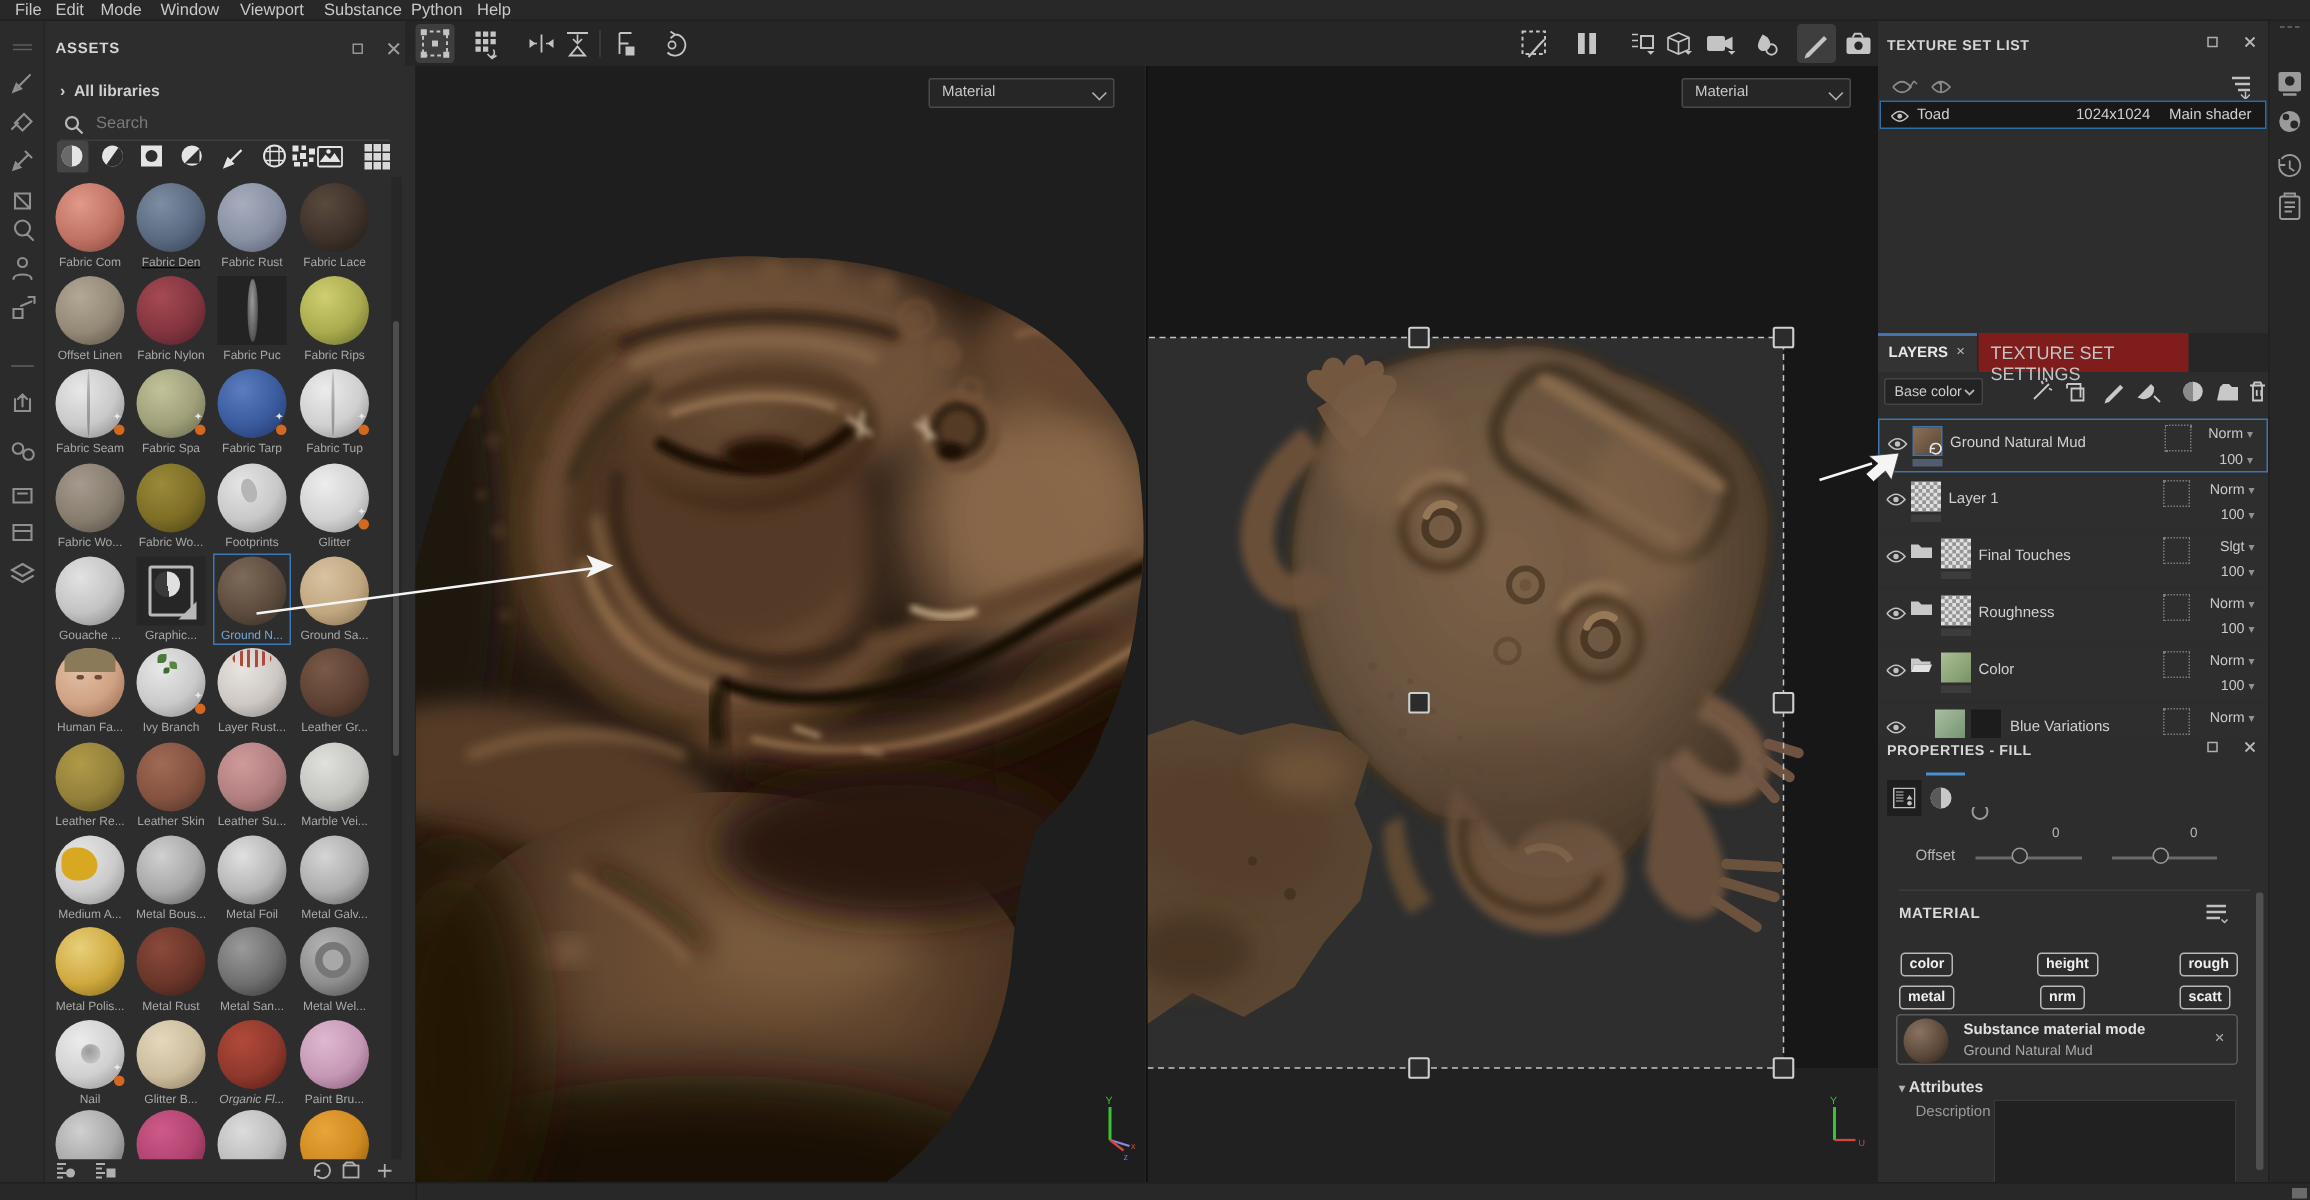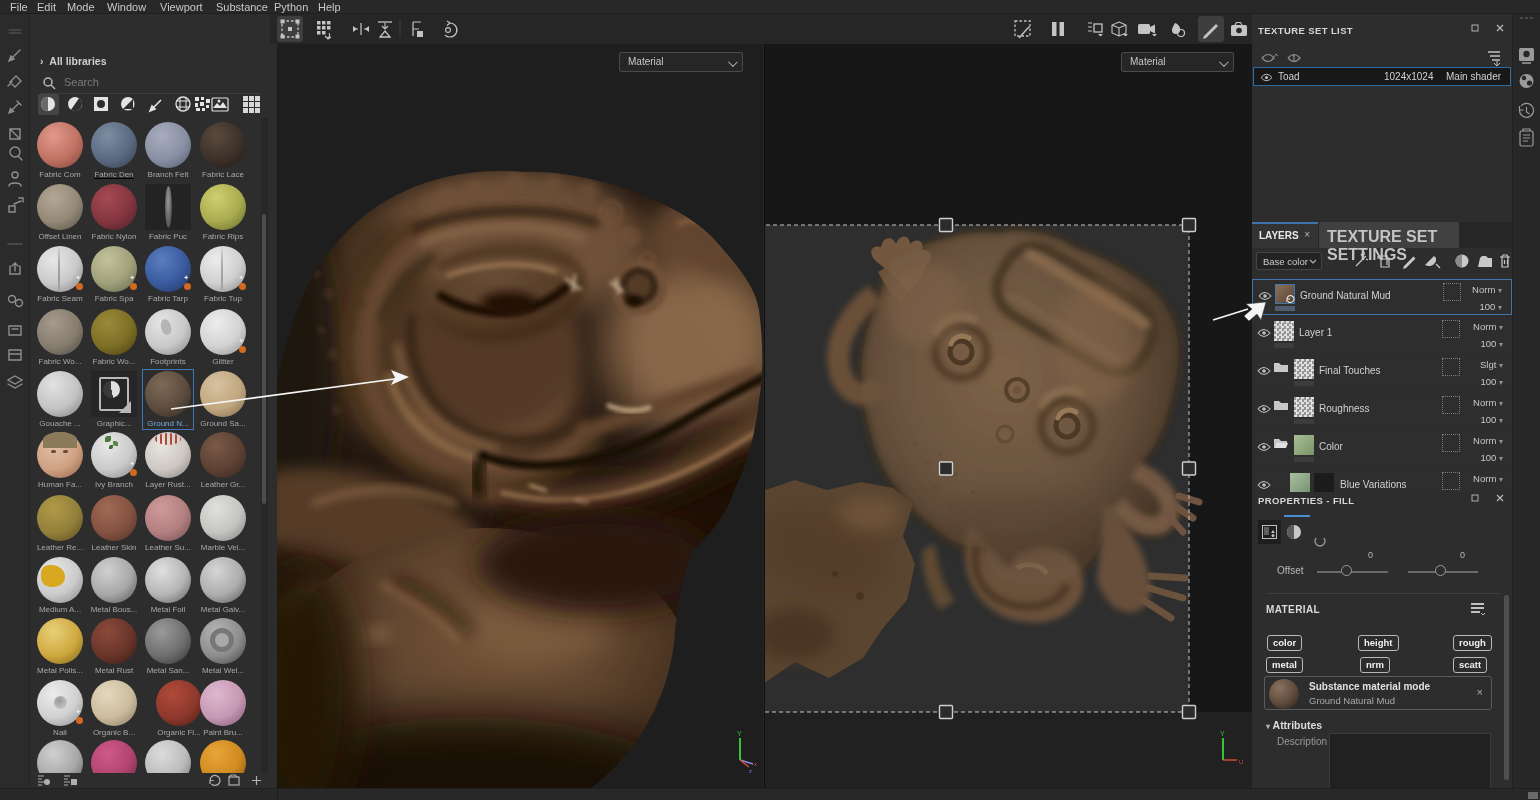--- a/index.html
+++ b/index.html
@@ -105,20 +105,31 @@
         <path d="M10 252 v8 h10 v-8 M15 249 v8 M12 252 l3 -3 l3 3"></path>
         <circle cx="12" cy="285" r="3.5"></circle>
           <circle cx="19" cy="289" r="3.5"></circle>
         <path d="M9 312 h12 v9 h-12 z M12 315 h6"></path>
         <path d="M9 336 h12 v10 h-12 z M9 340 h12"></path>
         <path d="M15 362 l7 4 l-7 4 l-7 -4 z M8 370 l7 4 l7 -4"></path>
       </g>
     </svg>
   </div>
   <div id="assets">
+    <div id="assets-header">
+        <span style="position:absolute;left:7px;top:7px">ASSETS</span>
+      <svg class="panhdr-ic" style="left:203px" viewBox="0 0 11 11">
+          <rect x="2.5" y="2.5" width="6" height="6" fill="none" stroke="#b0b0b0"></rect>
+          <path d="M4.5 2.5 v-2 h6 v6 h-2" fill="none" stroke="#b0b0b0" opacity="0.01"></path>
+          <path d="M2.5 4 v-3 h7 v7 h-3" fill="none" stroke="#b0b0b0" opacity="0"></path>
+        </svg>
+      <svg class="panhdr-ic" style="left:227px" viewBox="0 0 11 11">
+          <path d="M2 2 L9 9 M9 2 L2 9" stroke="#b8b8b8" stroke-width="1.3"></path>
+        </svg>
+    </div>
     <div id="libs">›&nbsp;&nbsp;All libraries</div>
     <div id="searchrow">
         <span style="position:absolute;left:24px;top:2px">Search</span>
       <svg style="position:absolute;left:2px;top:2px" width="14" height="14" viewBox="0 0 14 14">
           <circle cx="6" cy="6" r="4" fill="none" stroke="#b8b8b8" stroke-width="1.5"></circle>
           <path d="M9 9 L13 13" stroke="#b8b8b8" stroke-width="1.5"></path>
         </svg>
     </div>
     <div id="filters">
       <svg width="230" height="22" viewBox="0 0 230 22">
@@ -168,21 +179,21 @@
 <div class="cell" style="left:3px;top:1px;">
           <div class="sph" style="background:radial-gradient(circle at 36% 30%,#e0998a,#c07263 55%,#8a4a40 92%);"></div>
           <b style="color:#a8a8a8">Fabric Com</b>
         </div>
 <div class="cell" style="left:57px;top:1px;text-decoration:underline;">
           <div class="sph" style="background:radial-gradient(circle at 36% 30%,#7d8ea3,#5a6a80 55%,#39455a 92%);"></div>
           <b style="color:#a8a8a8">Fabric Den</b>
         </div>
 <div class="cell" style="left:111px;top:1px;">
           <div class="sph" style="background:radial-gradient(circle at 36% 30%,#a8adbd,#8890a3 55%,#5d6375 92%);"></div>
-          <b style="color:#a8a8a8">Branch Felt</b>
+          <b style="color:#a8a8a8">Fabric Rust</b>
         </div>
 <div class="cell" style="left:166px;top:1px;">
           <div class="sph" style="background:radial-gradient(circle at 36% 30%,#5a4a3d,#3d312a 55%,#241d18 92%);"></div>
           <b style="color:#a8a8a8">Fabric Lace</b>
         </div>
 <div class="cell" style="left:3px;top:63px;">
           <div class="sph" style="background:radial-gradient(circle at 36% 30%,#b3a795,#948876 55%,#5f584a 92%);"></div>
           <b style="color:#a8a8a8">Offset Linen</b>
         </div>
 <div class="cell" style="left:57px;top:63px;">
@@ -353,23 +364,23 @@
 <div class="cell" style="left:3px;top:559px;">
           <div class="sph" style="background:radial-gradient(circle at 36% 30%,#ececec,#d0d0d0 55%,#959595 92%);">
             <div style="position:absolute;left:17px;top:16px;width:13px;height:13px;border-radius:50%;background:radial-gradient(circle at 40% 35%,#9a9a9a,#c5c5c5 80%);"></div>
             <div class="badge"></div>
             <div class="spark">✦</div>
           </div>
           <b style="color:#a8a8a8">Nail</b>
         </div>
 <div class="cell" style="left:57px;top:559px;">
           <div class="sph" style="background:radial-gradient(circle at 36% 30%,#e5d8bd,#cbbc9d 55%,#8f8269 92%);"></div>
-          <b style="color:#a8a8a8">Organic B...</b>
-        </div>
-<div class="cell" style="left:122px;top:559px;">
+          <b style="color:#a8a8a8">Glitter B...</b>
+        </div>
+<div class="cell" style="left:111px;top:559px;font-style:italic;">
           <div class="sph" style="background:radial-gradient(circle at 36% 30%,#b04a3a,#8f382c 55%,#571f18 92%);"></div>
           <b style="color:#a8a8a8">Organic Fl...</b>
         </div>
 <div class="cell" style="left:166px;top:559px;">
           <div class="sph" style="background:radial-gradient(circle at 36% 30%,#dfb8d0,#c598b4 55%,#8a617d 92%);"></div>
           <b style="color:#a8a8a8">Paint Bru...</b>
         </div>
 <div class="cell" style="left:3px;top:619px;">
           <div class="sph" style="background:radial-gradient(circle at 36% 30%,#d0d0d0,#a8a8a8 55%,#6a6a6a 92%);"></div>
           <b style="color:#a8a8a8"></b>
@@ -766,21 +777,21 @@
       <span style="position:absolute;left:24px;top:3px">Toad</span>
       <span style="position:absolute;left:130px;top:3px">1024x1024</span>
       <span style="position:absolute;left:192px;top:3px">Main shader</span>
     </div>
 
     <div style="position:absolute;left:0;top:208px;width:260px;height:26px;background:#262626;">
       <div style="position:absolute;left:0;top:0;width:66px;height:26px;background:#333333;border-top:2px solid #3f75ac;color:#e8e8e8;font-size:10px;font-weight:bold;">
           <span style="position:absolute;left:7px;top:6px">LAYERS</span>
           <span style="position:absolute;right:8px;top:5px;font-weight:normal;color:#b8b8b8;">×</span>
         </div>
-      <div style="position:absolute;left:67px;top:0;width:140px;height:26px;background:#404040;color:#c4c4c4;font-size:16px;font-weight:bold;">
+      <div style="position:absolute;left:67px;top:0;width:140px;height:26px;background:#7f1d1d;color:#c4c4c4;font-size:12px;font-weight:normal;">
           <span style="position:absolute;left:8px;top:6px">TEXTURE SET SETTINGS</span>
         </div>
     </div>
 
     <div style="position:absolute;left:4px;top:238px;width:66px;height:18px;background:#232323;border:1px solid #454545;border-radius:2px;color:#cccccc;font-size:9.5px;">
       <span style="position:absolute;left:6px;top:3px">Base color</span>
       <svg style="position:absolute;right:4px;top:6px" width="8" height="6">
           <path d="M1 1 l3 3 l3 -3" stroke="#b0b0b0" fill="none" stroke-width="1.2"></path>
         </svg>
     </div>

